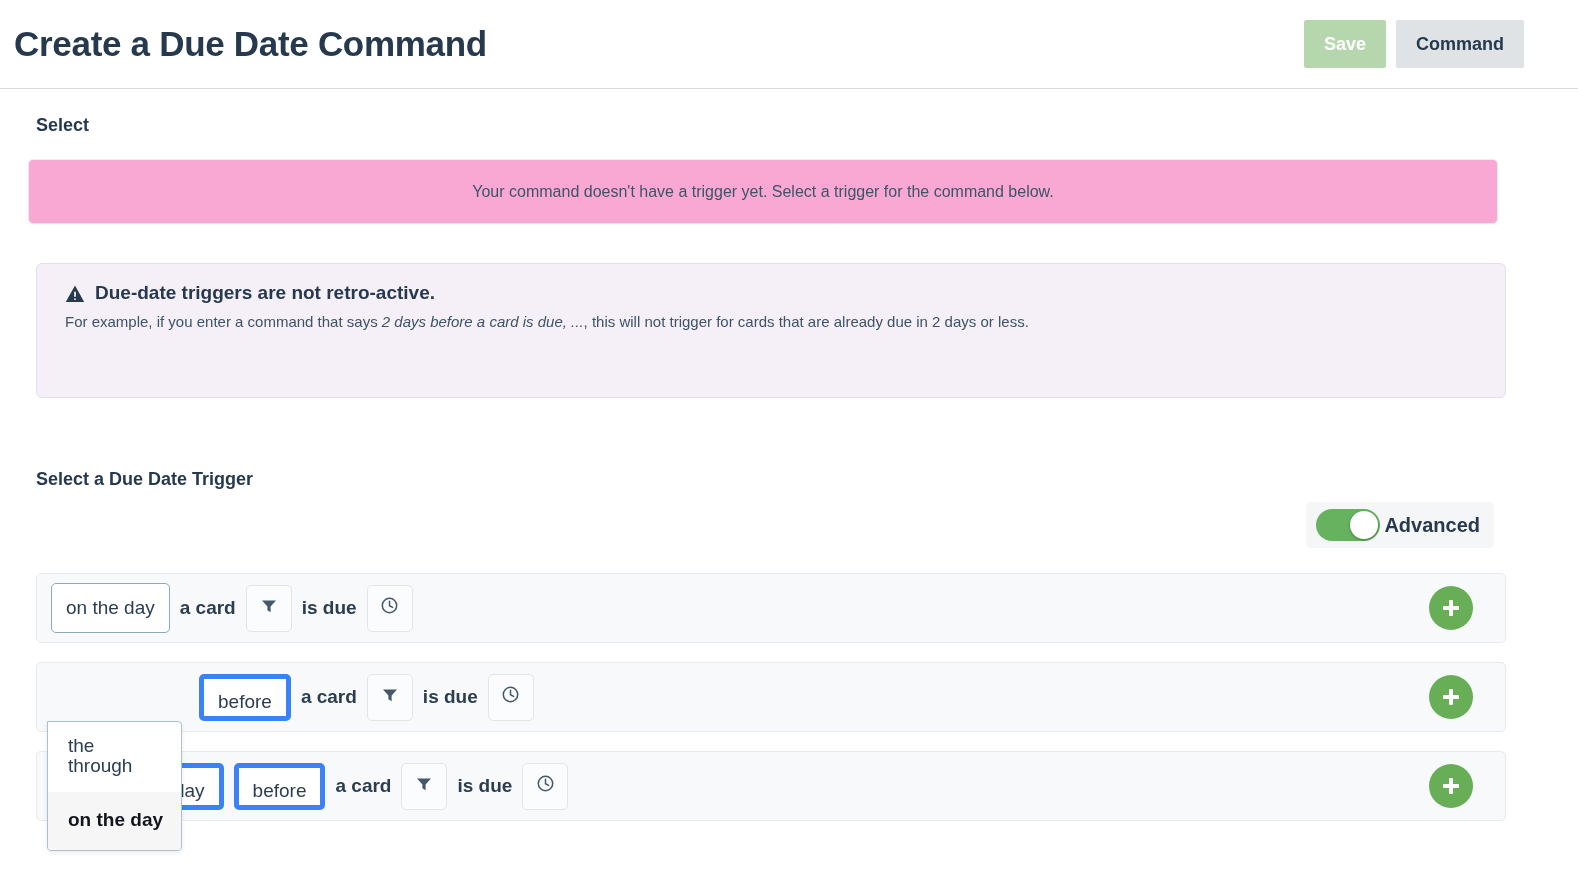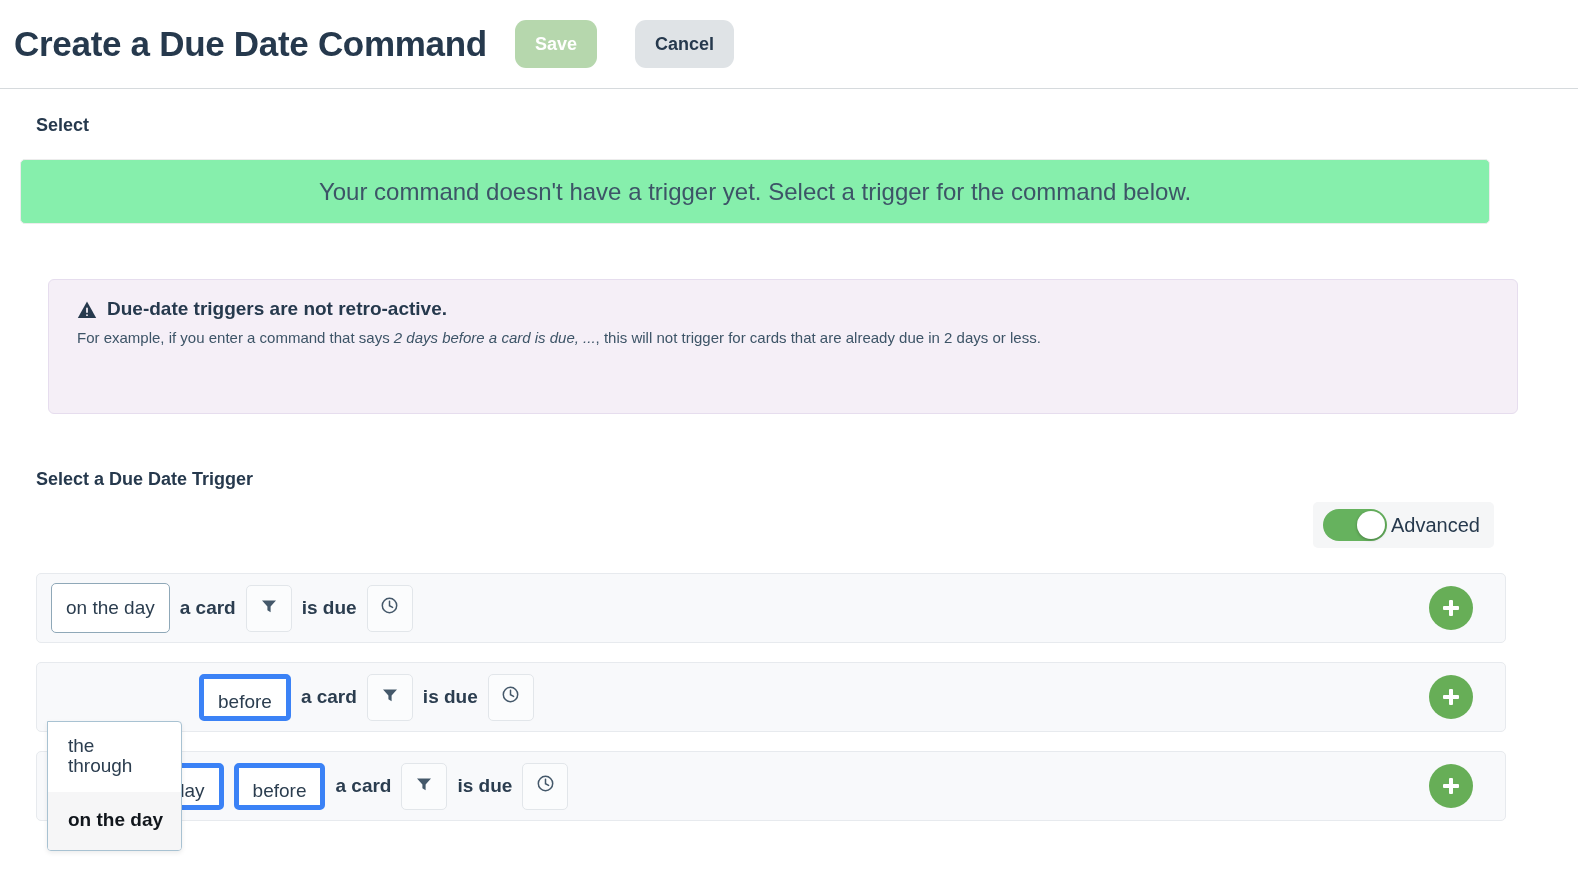--- a/index.html
+++ b/index.html
@@ -27,48 +27,48 @@
     left: 0; top: 0;
     width: 1578px;
     height: 89px;
     border-bottom: 1px solid #d6dadd;
   }
   .header-inner {
     position: absolute;
     left: 12px; right: 12px; top: 0; bottom: 1px;
     display: flex;
     align-items: center;
+    justify-content: space-between;
   }
   .page-title {
     font-size: 35px;
     font-weight: bold;
     color: #26394d;
     letter-spacing: -0.3px;
     margin: 0;
     padding-left: 2px;
     white-space: nowrap;
   }
   .header-actions {
     display: flex;
     align-items: center;
     gap: 10px;
     padding-right: 42px;
   }
   .btn {
     border: none;
-    border-radius: 11px;
+    border-radius: 2px;
     font-family: "Liberation Sans", sans-serif;
     font-size: 18px;
     font-weight: bold;
     padding: 0 20px;
     height: 48px;
     line-height: 48px;
     cursor: pointer;
     white-space: nowrap;
-    margin-left: 28px;
   }
   .btn-save {
     background: #b6d7ad;
     color: #ffffff;
   }
   .btn-cancel {
     background: #dfe3e6;
     color: #26394d;
   }
 
@@ -86,46 +86,45 @@
   }
 
   .trigger-label {
     position: absolute;
     left: 36px;
     top: 26px;
   }
 
   .trigger-box {
     position: absolute;
-    left: 20px;
+    left: 28px;
     top: 70px;
     width: 1470px;
     height: 65px;
-    background: #86efac;
+    background: #f9a8d4;
     border: 1px solid #ececec;
     border-radius: 5px;
     display: flex;
     align-items: center;
     justify-content: center;
-    font-size: 24px;
+    font-size: 16px;
     color: #3d5467;
   }
 
   
   .alert {
     position: absolute;
     left: 36px;
-    top: 190px;
+    top: 174px;
     width: 1470px;
     height: 135px;
     background: #f5eff7;
     border: 1px solid #e6ddee;
     border-radius: 6px;
     padding: 18px 28px 16px 28px;
-    margin-left: 12px;
   }
   .alert-head {
     display: flex;
     align-items: center;
     gap: 10px;
     margin-bottom: 6px;
   }
   .alert-icon {
     display: inline-block;
     width: 20px;
@@ -158,20 +157,21 @@
     position: absolute;
     right: 84px;
     top: 413px;
     height: 46px;
     background: #f5f6f7;
     border-radius: 5px;
     display: flex;
     align-items: center;
     gap: 4px;
     padding: 0 14px 0 10px;
+    font-weight: bold;
   }
   .toggle {
     width: 64px;
     height: 32px;
     border-radius: 16px;
     background: #66b25e;
     position: relative;
     cursor: pointer;
     flex: none;
   }
@@ -310,21 +310,21 @@
 </head>
 <body>
 
 <div class="page">
 
   <div class="header">
     <div class="header-inner">
       <h1 class="page-title">Create a Due Date Command</h1>
       <div class="header-actions">
         <button class="btn btn-save">Save</button>
-        <button class="btn btn-cancel">Cancel</button>
+        <button class="btn btn-cancel">Command</button>
       </div>
     </div>
   </div>
 
   <div class="content">
 
     <div class="section-label trigger-label">Select</div>
 
     <div class="trigger-box">
       <span>Your command doesn't have a trigger yet. Select a trigger for the command below.</span>

